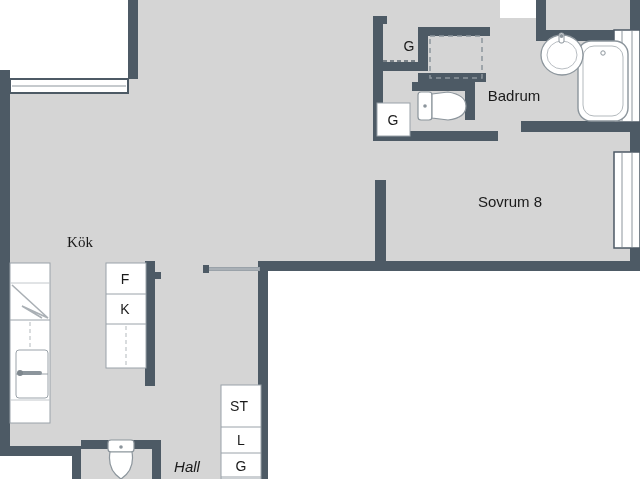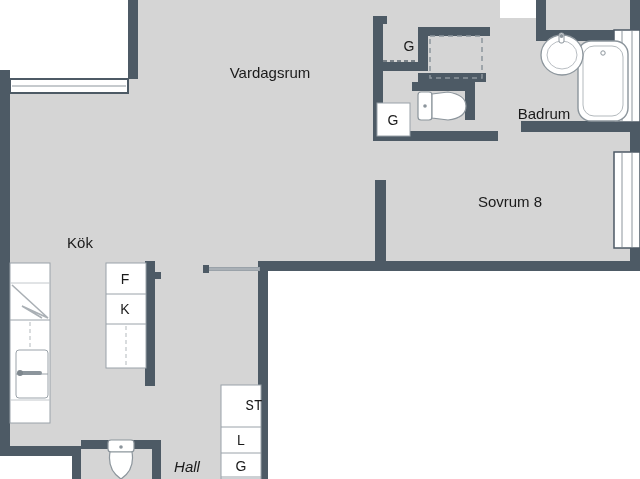--- a/index.html
+++ b/index.html
@@ -218,27 +218,26 @@
     </g>
 
     <g>
       <rect x="108" y="440" width="26" height="12" rx="3" fill="#ffffff" stroke="#8c959c" stroke-width="1.2"></rect>
       <path d="M 110 452 Q 107 470 121 479 Q 135 470 132 452 Z" fill="#ffffff" stroke="#8c959c" stroke-width="1.2"></path>
       <circle cx="121" cy="447" r="1.8" fill="#8c959c"></circle>
     </g>
 
   </svg>
 
-  <div class="room-label big" style="left:270px; top:72px;">Vardagsrum</div>
-  <div class="room-label big" style="left:544px; top:95px;margin-top:18px;">Badrum</div>
+  <div class="room-label big" style="left:514px; top:95px;">Badrum</div>
   <div class="room-label big" style="left:510px; top:201px;">Sovrum  8</div>
-  <div class="room-label big" style="left:80px; top:242px;">Kök</div>
+  <div class="room-label big" style="left:80px; top:242px;font-family:Liberation Serif, serif;">Kök</div>
   <div class="room-label big" style="left:187px; top:466px;font-style:italic;">Hall</div>
 
   <div class="closet-label" style="left:409px; top:46px;">G</div>
   <div class="closet-label" style="left:393px; top:120px;">G</div>
   <div class="closet-label" style="left:125px; top:279px;">F</div>
   <div class="closet-label" style="left:125px; top:309px;">K</div>
-  <div class="closet-label" style="left:254px; top:406px;font-family:Liberation Mono, monospace;">ST</div>
+  <div class="closet-label" style="left:239px; top:406px;">ST</div>
   <div class="closet-label" style="left:241px; top:440px;">L</div>
   <div class="closet-label" style="left:241px; top:466px;">G</div>
 
 </div>
 
 </body></html>

